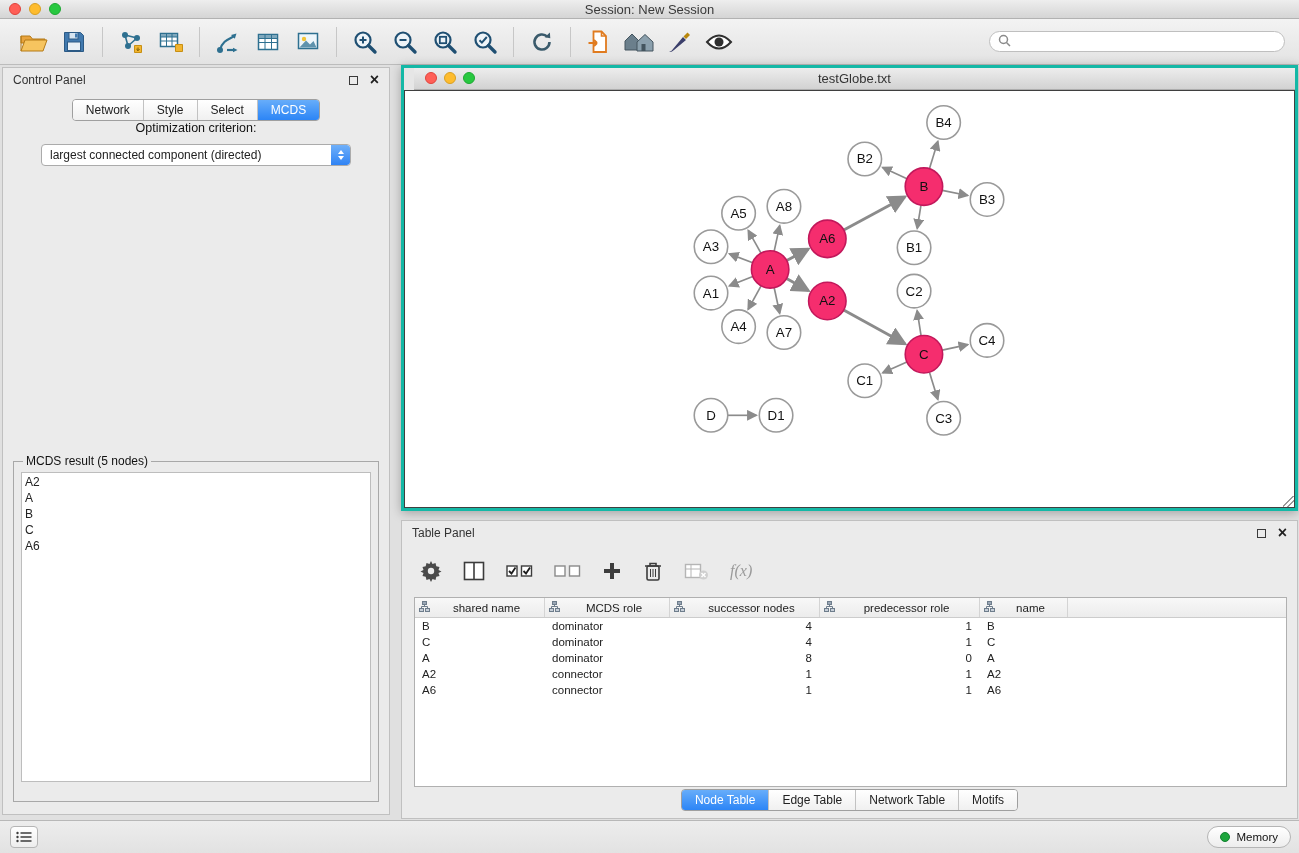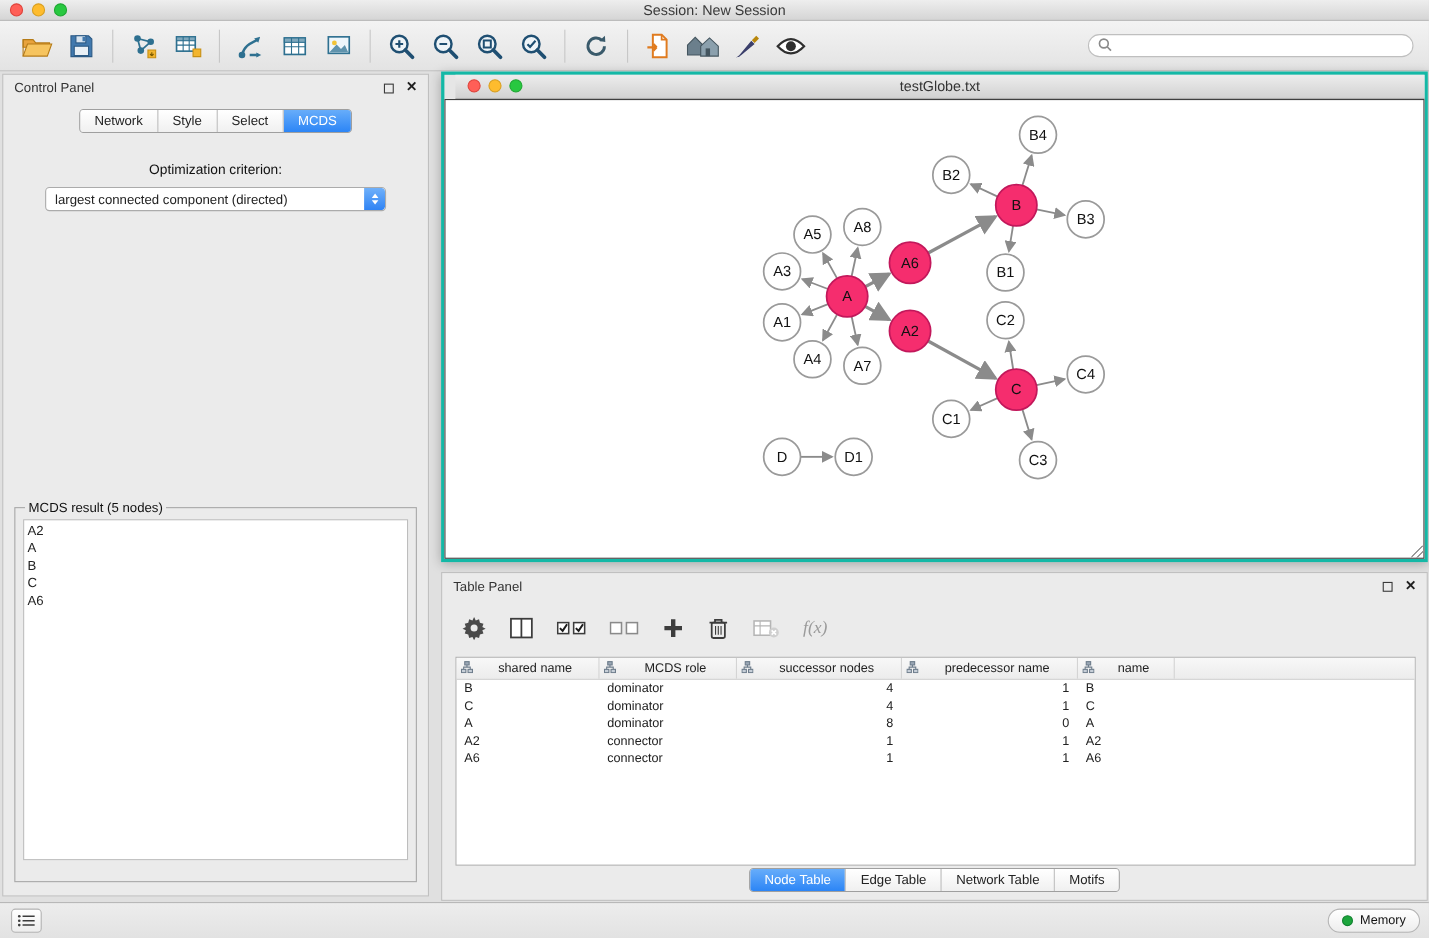--- a/index.html
+++ b/index.html
@@ -29,21 +29,21 @@
   .control-panel{position:absolute;left:2px;top:2px;width:388px;height:748px;background:#ebebeb;border:1px solid #c0c0c0;}
   .panel-hdr{height:24px;display:flex;align-items:center;padding:0 10px;font-size:12px;color:#333;}
   .panel-hdr .sp{flex:1;}
   .win-float{width:9px;height:9px;border:1.5px solid #3a3a3a;display:inline-block;}
   .win-close{font-size:16px;font-weight:bold;color:#1f1f1f;line-height:12px;margin-left:12px;}
   .seg-wrap{text-align:center;margin-top:7px;}
   .seg{display:inline-flex;border:1px solid #9f9f9f;border-radius:4px;overflow:hidden;vertical-align:middle;}
   .seg-tab{padding:3px 13px;font-size:12px;background:linear-gradient(#ffffff,#f0f0f0);border-left:1px solid #c2c2c2;color:#222;}
   .seg-tab:first-child{border-left:none;}
   .seg-tab.active{background:linear-gradient(#67adfa,#2c85f6);color:#fff;}
-  .cp-opt-label{text-align:center;margin-top:26px;font-size:12.5px;color:#111;}
+  .cp-opt-label{text-align:center;font-size:12.5px;color:#111;}
   .combo{width:310px;height:22px;margin:9px auto 0 auto;background:#fff;border:1px solid #ababab;border-radius:4px;display:flex;align-items:center;overflow:hidden;}
   .combo-text{flex:1;padding:0 8px;font-size:12px;white-space:nowrap;overflow:hidden;text-overflow:ellipsis;}
   .stepper{width:19px;align-self:stretch;background:linear-gradient(#6fb0fa,#2f83f4);display:flex;flex-direction:column;align-items:center;justify-content:center;gap:2px;border-radius:0 3px 3px 0;}
   .tri-up{width:0;height:0;border-left:3.5px solid transparent;border-right:3.5px solid transparent;border-bottom:4.5px solid #fff;}
   .tri-down{width:0;height:0;border-left:3.5px solid transparent;border-right:3.5px solid transparent;border-top:4.5px solid #fff;}
   .cp-buttons{display:flex;justify-content:center;gap:14px;margin-top:15px;}
   .push-btn{height:21px;padding:0 14px;background:linear-gradient(#ffffff,#efefef);border:1px solid #b3b3b3;border-radius:4px;font-size:12px;display:flex;align-items:center;color:#111;}
   .mcds-fieldset{position:absolute;left:10px;right:10px;top:386px;bottom:12px;border:1px solid #a8a8a8;padding:4px 7px 19px 7px;}
   .mcds-fieldset legend{font-size:12px;padding:0 3px;margin-left:2px;color:#111;}
   .mcds-list{width:100%;height:100%;background:#fff;border:1px solid #bdbdbd;overflow:auto;font-size:12px;line-height:16px;padding:1px 3px;}
@@ -470,21 +470,21 @@
               </svg></span>
             <span class="th-label">successor nodes</span>
           </div>
           <div class="th" style="width: 160px;">
             <span class="th-icon"><svg width="11" height="11" viewBox="0 0 11 11">
                 <rect x="3.5" y="0.5" width="4" height="3" fill="#9aa7b5" stroke="#6e7d8c"></rect>
                 <rect x="0.5" y="7.5" width="4" height="3" fill="#c7cfd8" stroke="#6e7d8c"></rect>
                 <rect x="6.5" y="7.5" width="4" height="3" fill="#c7cfd8" stroke="#6e7d8c"></rect>
                 <path d="M5.5 3.5 v2 M2.5 7.5 v-2 h6 v2" stroke="#6e7d8c" fill="none"></path>
               </svg></span>
-            <span class="th-label">predecessor name</span>
+            <span class="th-label">predecessor role</span>
           </div>
           <div class="th" style="width: 88px;">
             <span class="th-icon"><svg width="11" height="11" viewBox="0 0 11 11">
                 <rect x="3.5" y="0.5" width="4" height="3" fill="#9aa7b5" stroke="#6e7d8c"></rect>
                 <rect x="0.5" y="7.5" width="4" height="3" fill="#c7cfd8" stroke="#6e7d8c"></rect>
                 <rect x="6.5" y="7.5" width="4" height="3" fill="#c7cfd8" stroke="#6e7d8c"></rect>
                 <path d="M5.5 3.5 v2 M2.5 7.5 v-2 h6 v2" stroke="#6e7d8c" fill="none"></path>
               </svg></span>
             <span class="th-label">name</span>
           </div>

